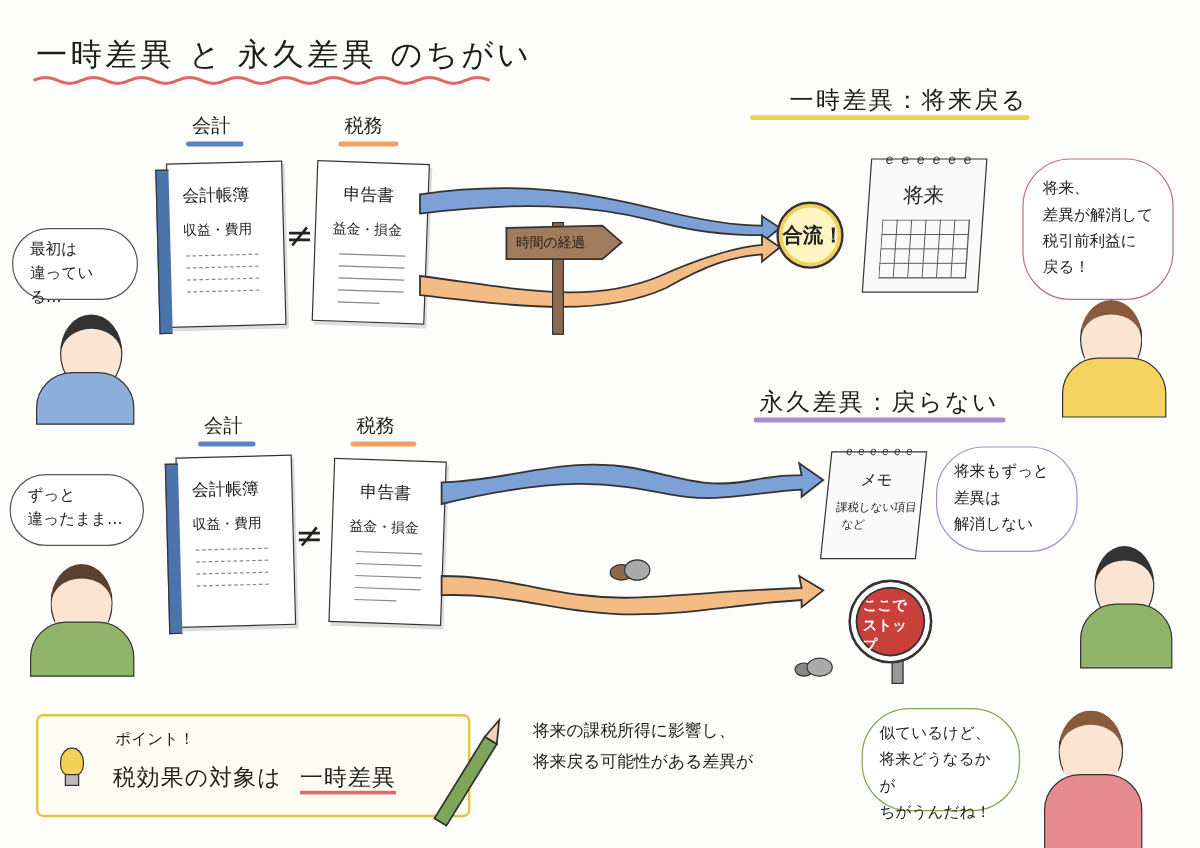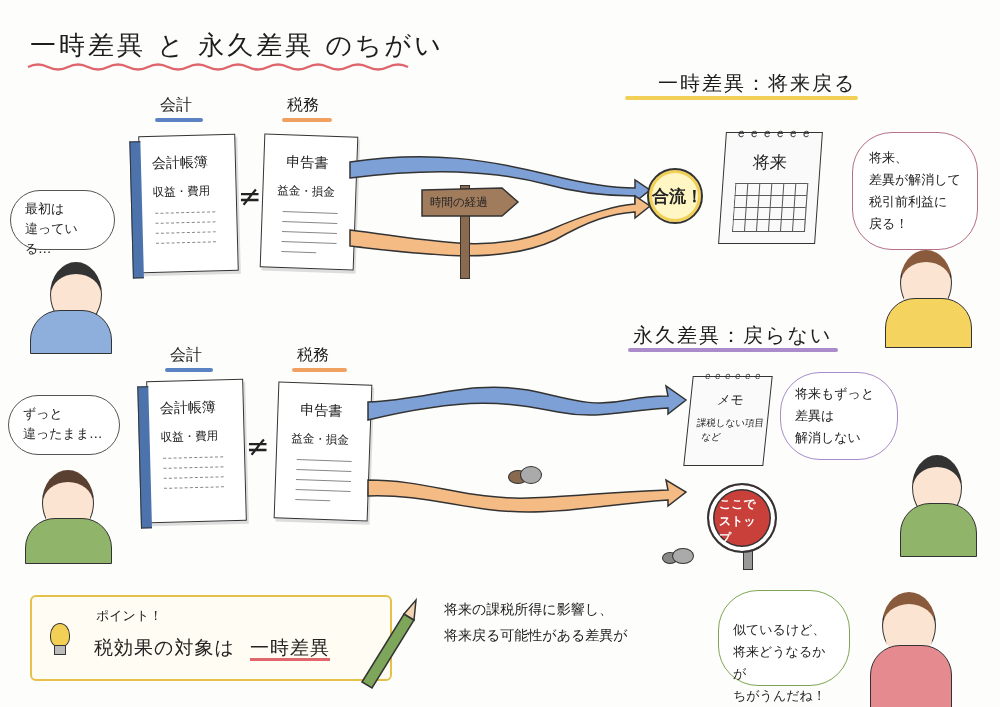--- a/index.html
+++ b/index.html
@@ -172,21 +172,21 @@
 <div class="bubble" style="left:780px;top:372px;width:118px;height:88px;border-color:#a98cc9;padding:10px 14px;">
   <div>将来もずっと</div>
   <div>差異は</div>
   <div>解消しない</div>
 </div>
 <div>
   <div class="circle" style="left:912px;top:455px;width:48px;height:52px;background:#fbe4d2;border:1.5px solid #333;border-top:12px solid #333;"></div>
   <div class="abs" style="left:900px;top:503px;width:75px;height:52px;background:#8fb46a;border:1.5px solid #333;border-radius:30px 30px 0 0;"></div>
 </div>
 
-<div class="bubble" style="left:718px;top:590px;width:132px;height:96px;border-color:#7da654;padding:28px 14px;">
+<div class="bubble" style="left:718px;top:590px;width:132px;height:86px;border-color:#7da654;padding:10px 14px;">
   <div>似ているけど、</div>
   <div>将来どうなるかが</div>
   <div>ちがうんだね！</div>
 </div>
 <div>
   <div class="circle" style="left:882px;top:592px;width:52px;height:54px;background:#fbe4d2;border:1.5px solid #333;border-top:12px solid #8a5a3c;"></div>
   <div class="abs" style="left:870px;top:645px;width:80px;height:62px;background:#e58a8e;border:1.5px solid #333;border-radius:30px 30px 0 0;"></div>
 </div>
 
 <div class="point-box">

